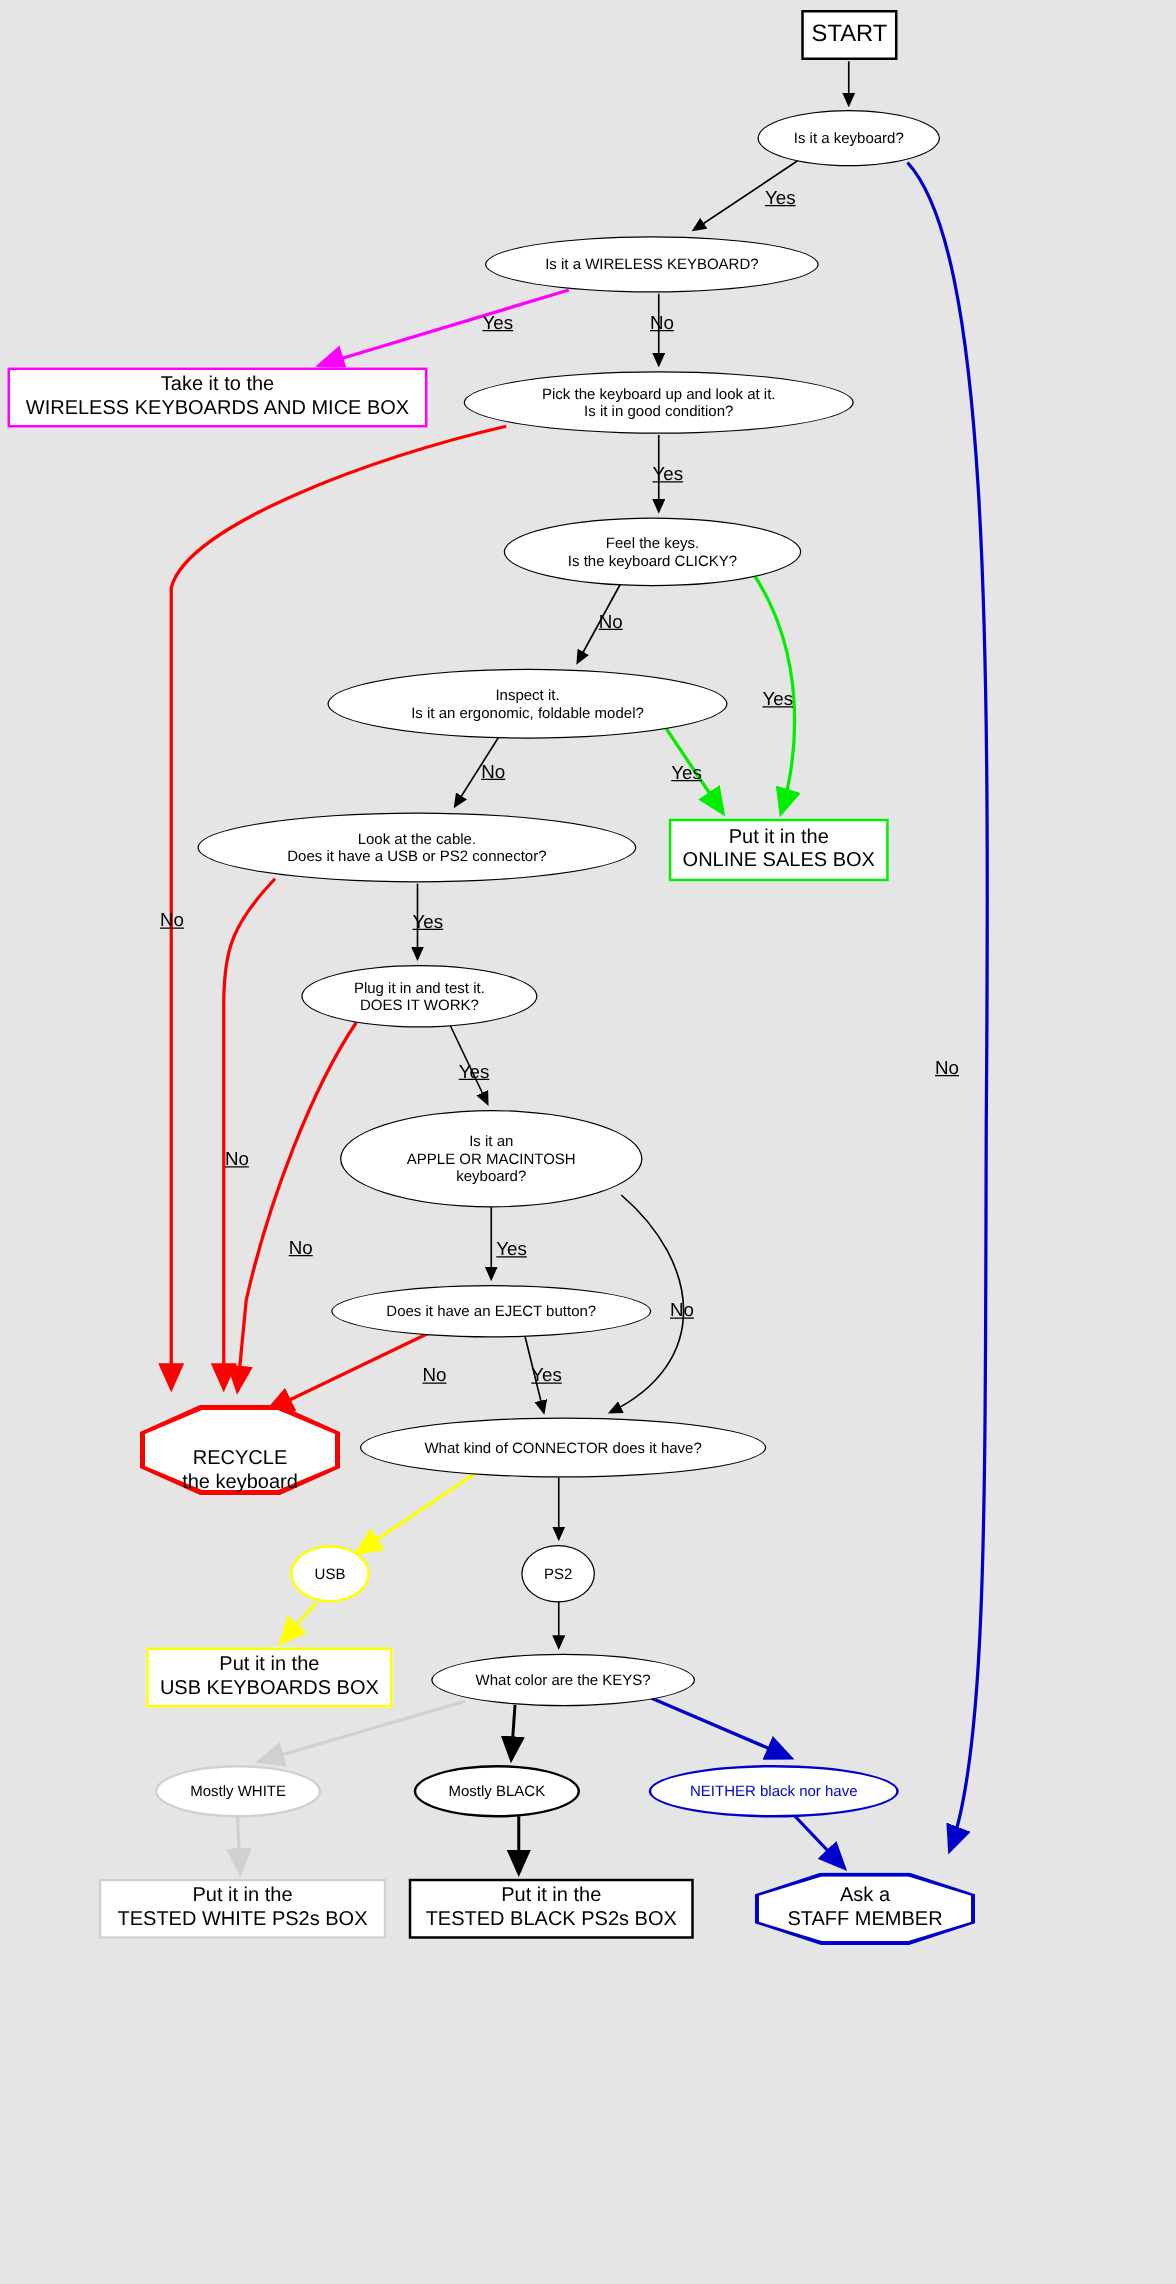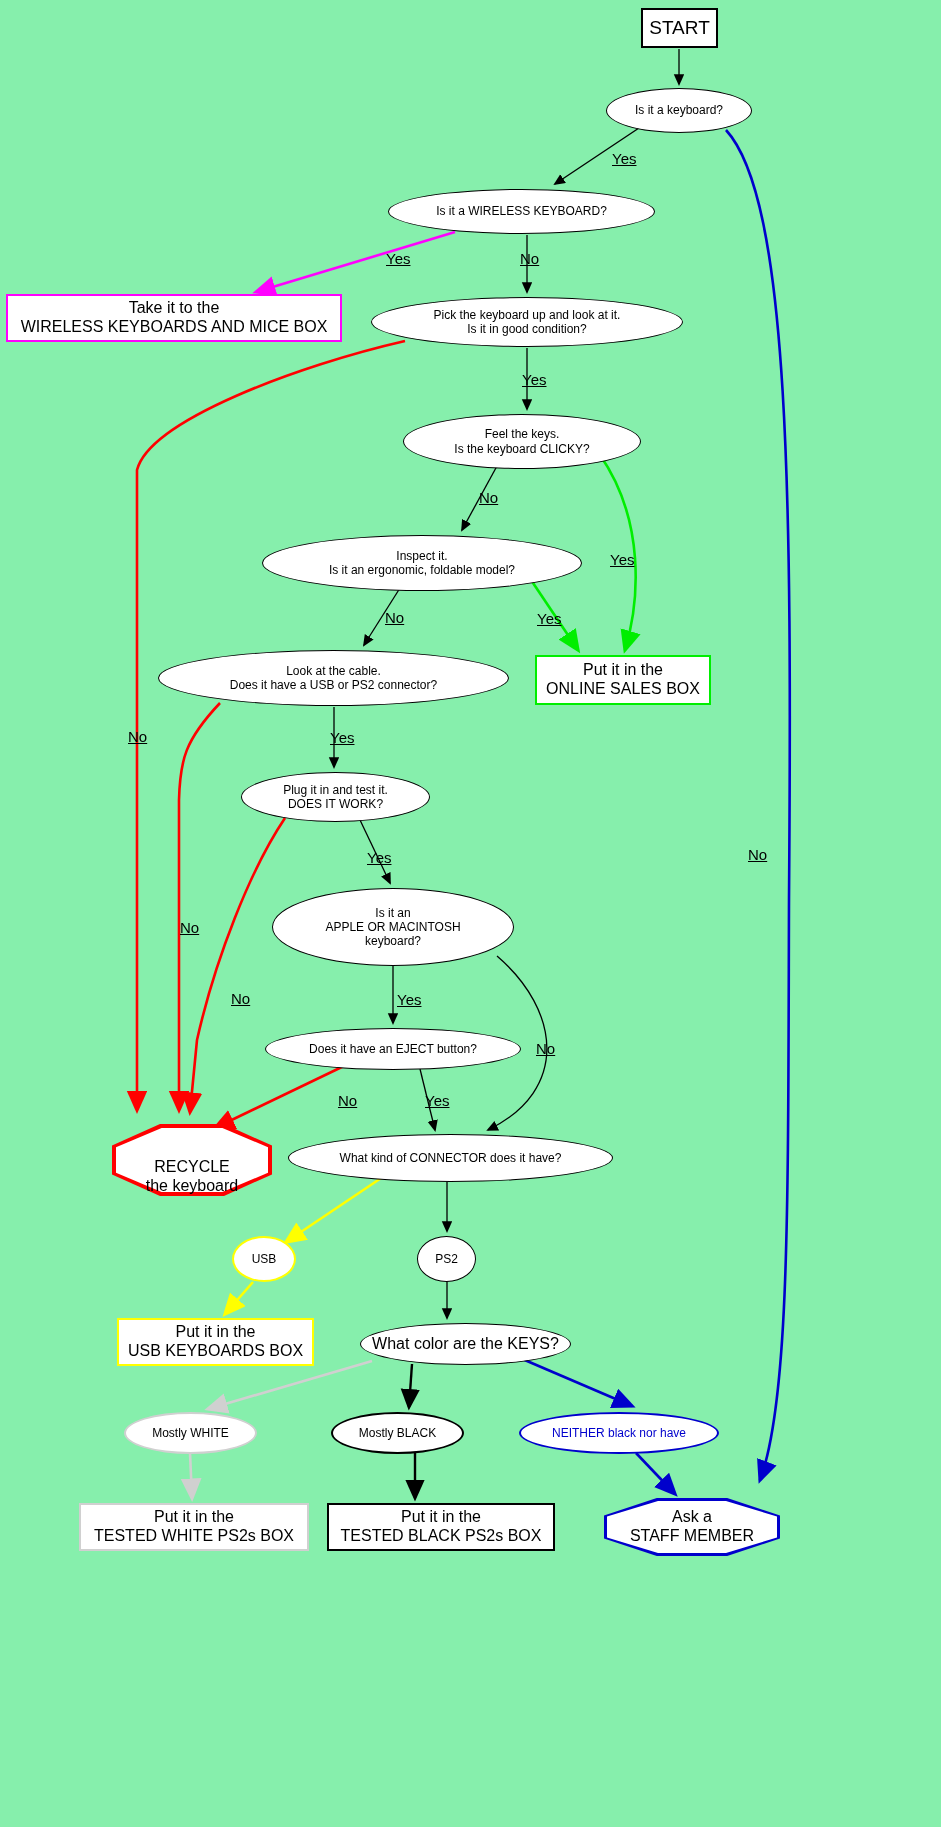--- a/index.html
+++ b/index.html
@@ -1,17 +1,17 @@
 <!DOCTYPE html>
 <html><head>
 <meta charset="utf-8">
 <style>
   html,body{margin:0;padding:0;background:#ffffff;}
   body{font-family:"Liberation Sans", sans-serif;}
-  #stage{position:relative;width:941px;height:1827px;background:#86efac;overflow:hidden;}
+  #stage{position:relative;width:941px;height:1827px;background:#e5e5e5;overflow:hidden;}
   svg#wires{position:absolute;left:0;top:0;width:941px;height:1827px;pointer-events:none;}
   .node{position:absolute;box-sizing:border-box;display:flex;align-items:center;justify-content:center;
         text-align:center;background:#fff;line-height:1.18;color:#000;}
   .ellipse{border:1.3px solid #000;border-radius:50%;}
   .rect{border:2.6px solid #000;}
   .oct{ -webkit-clip-path:polygon(30% 0,70% 0,100% 30%,100% 70%,70% 100%,30% 100%,0 70%,0 30%);
         clip-path:polygon(30% 0,70% 0,100% 30%,100% 70%,70% 100%,30% 100%,0 70%,0 30%);}
   .octwrap{position:absolute;display:flex;align-items:center;justify-content:center;}
   .edge-label{position:absolute;font-size:15px;color:#000;white-space:nowrap;text-decoration:underline;}
   .nlabel{white-space:pre-line;}
@@ -171,21 +171,21 @@
 
   <div class="node ellipse" style="left:417px;top:1236px;width:59px;height:46px;font-size:12px;">
     <span class="nlabel">PS2</span>
   </div>
 
   <div class="node rect" style="left:117px;top:1318px;width:197px;height:48px;font-size:16px;border-color:#ffff00;">
     <span class="nlabel">Put it in the
 USB KEYBOARDS BOX</span>
   </div>
 
-  <div class="node ellipse" style="left:360px;top:1323px;width:211px;height:42px;font-size:16px;">
+  <div class="node ellipse" style="left:345px;top:1323px;width:211px;height:42px;font-size:12px;">
     <span class="nlabel">What color are the KEYS?</span>
   </div>
 
   <div class="node ellipse" style="left:124px;top:1412px;width:133px;height:42px;font-size:12px;border-color:#d0d0d0;border-width:2.2px;">
     <span class="nlabel">Mostly WHITE</span>
   </div>
 
   <div class="node ellipse" style="left:331px;top:1412px;width:133px;height:42px;font-size:12px;border-color:#000000;border-width:2.6px;">
     <span class="nlabel">Mostly BLACK</span>
   </div>

